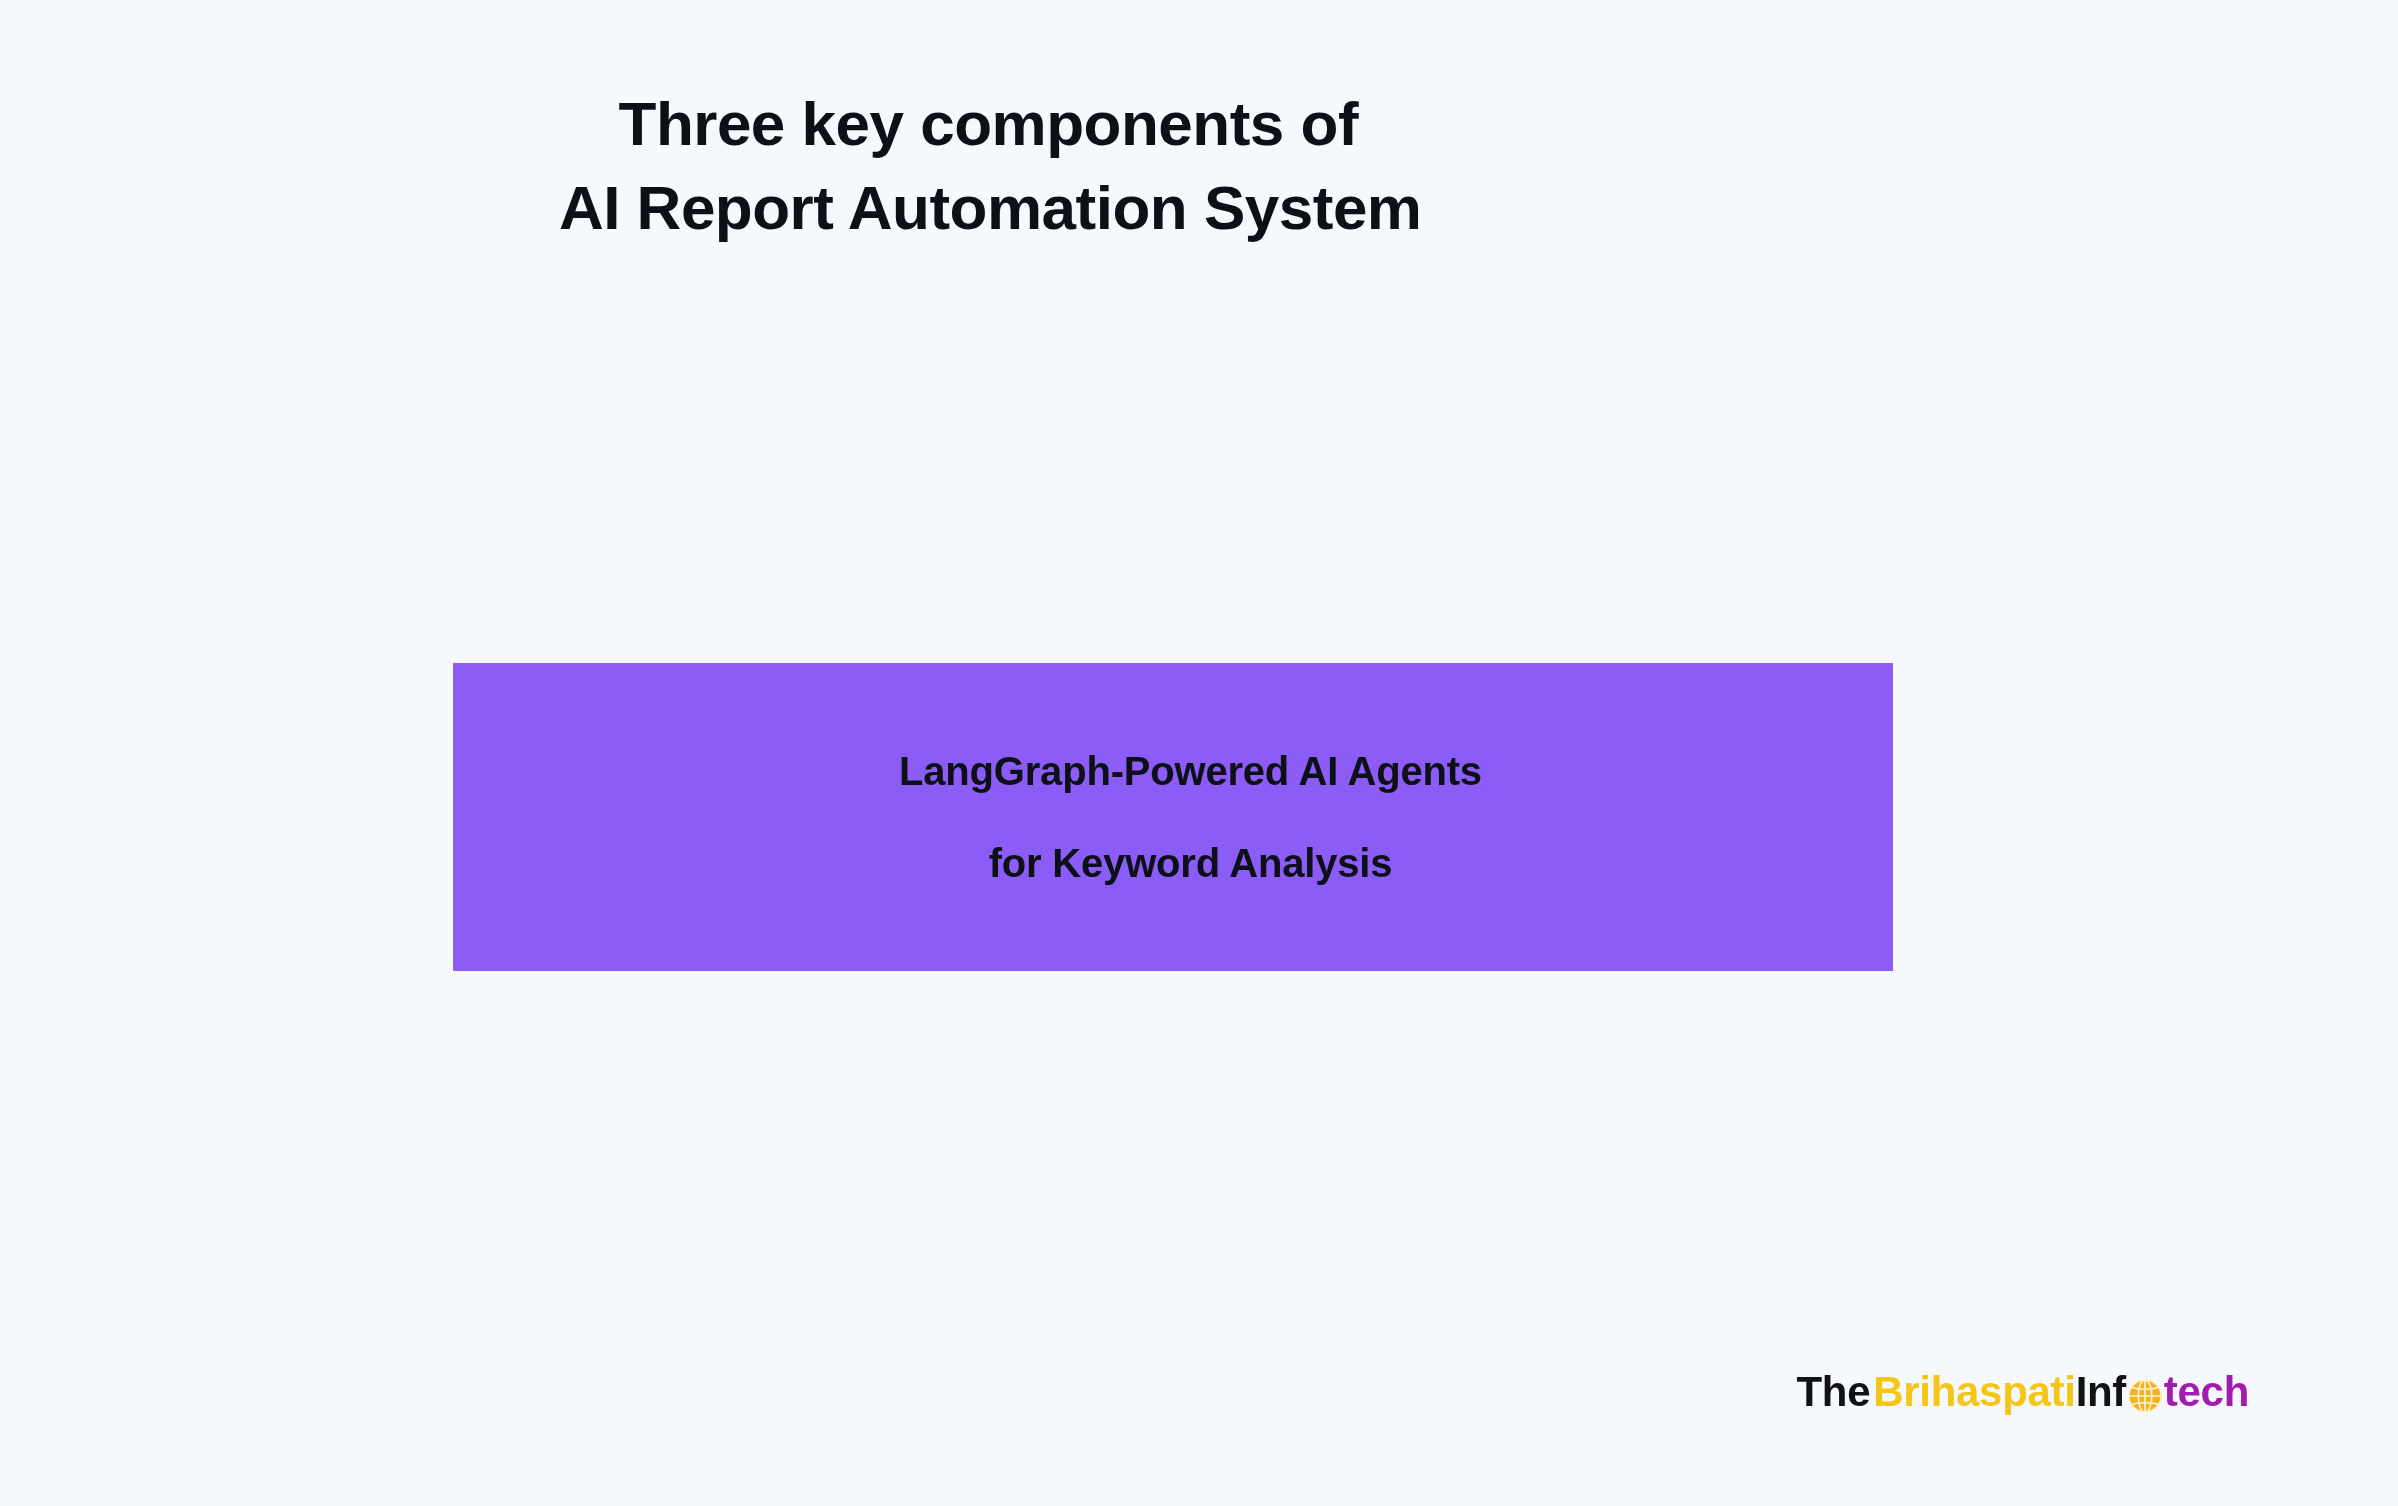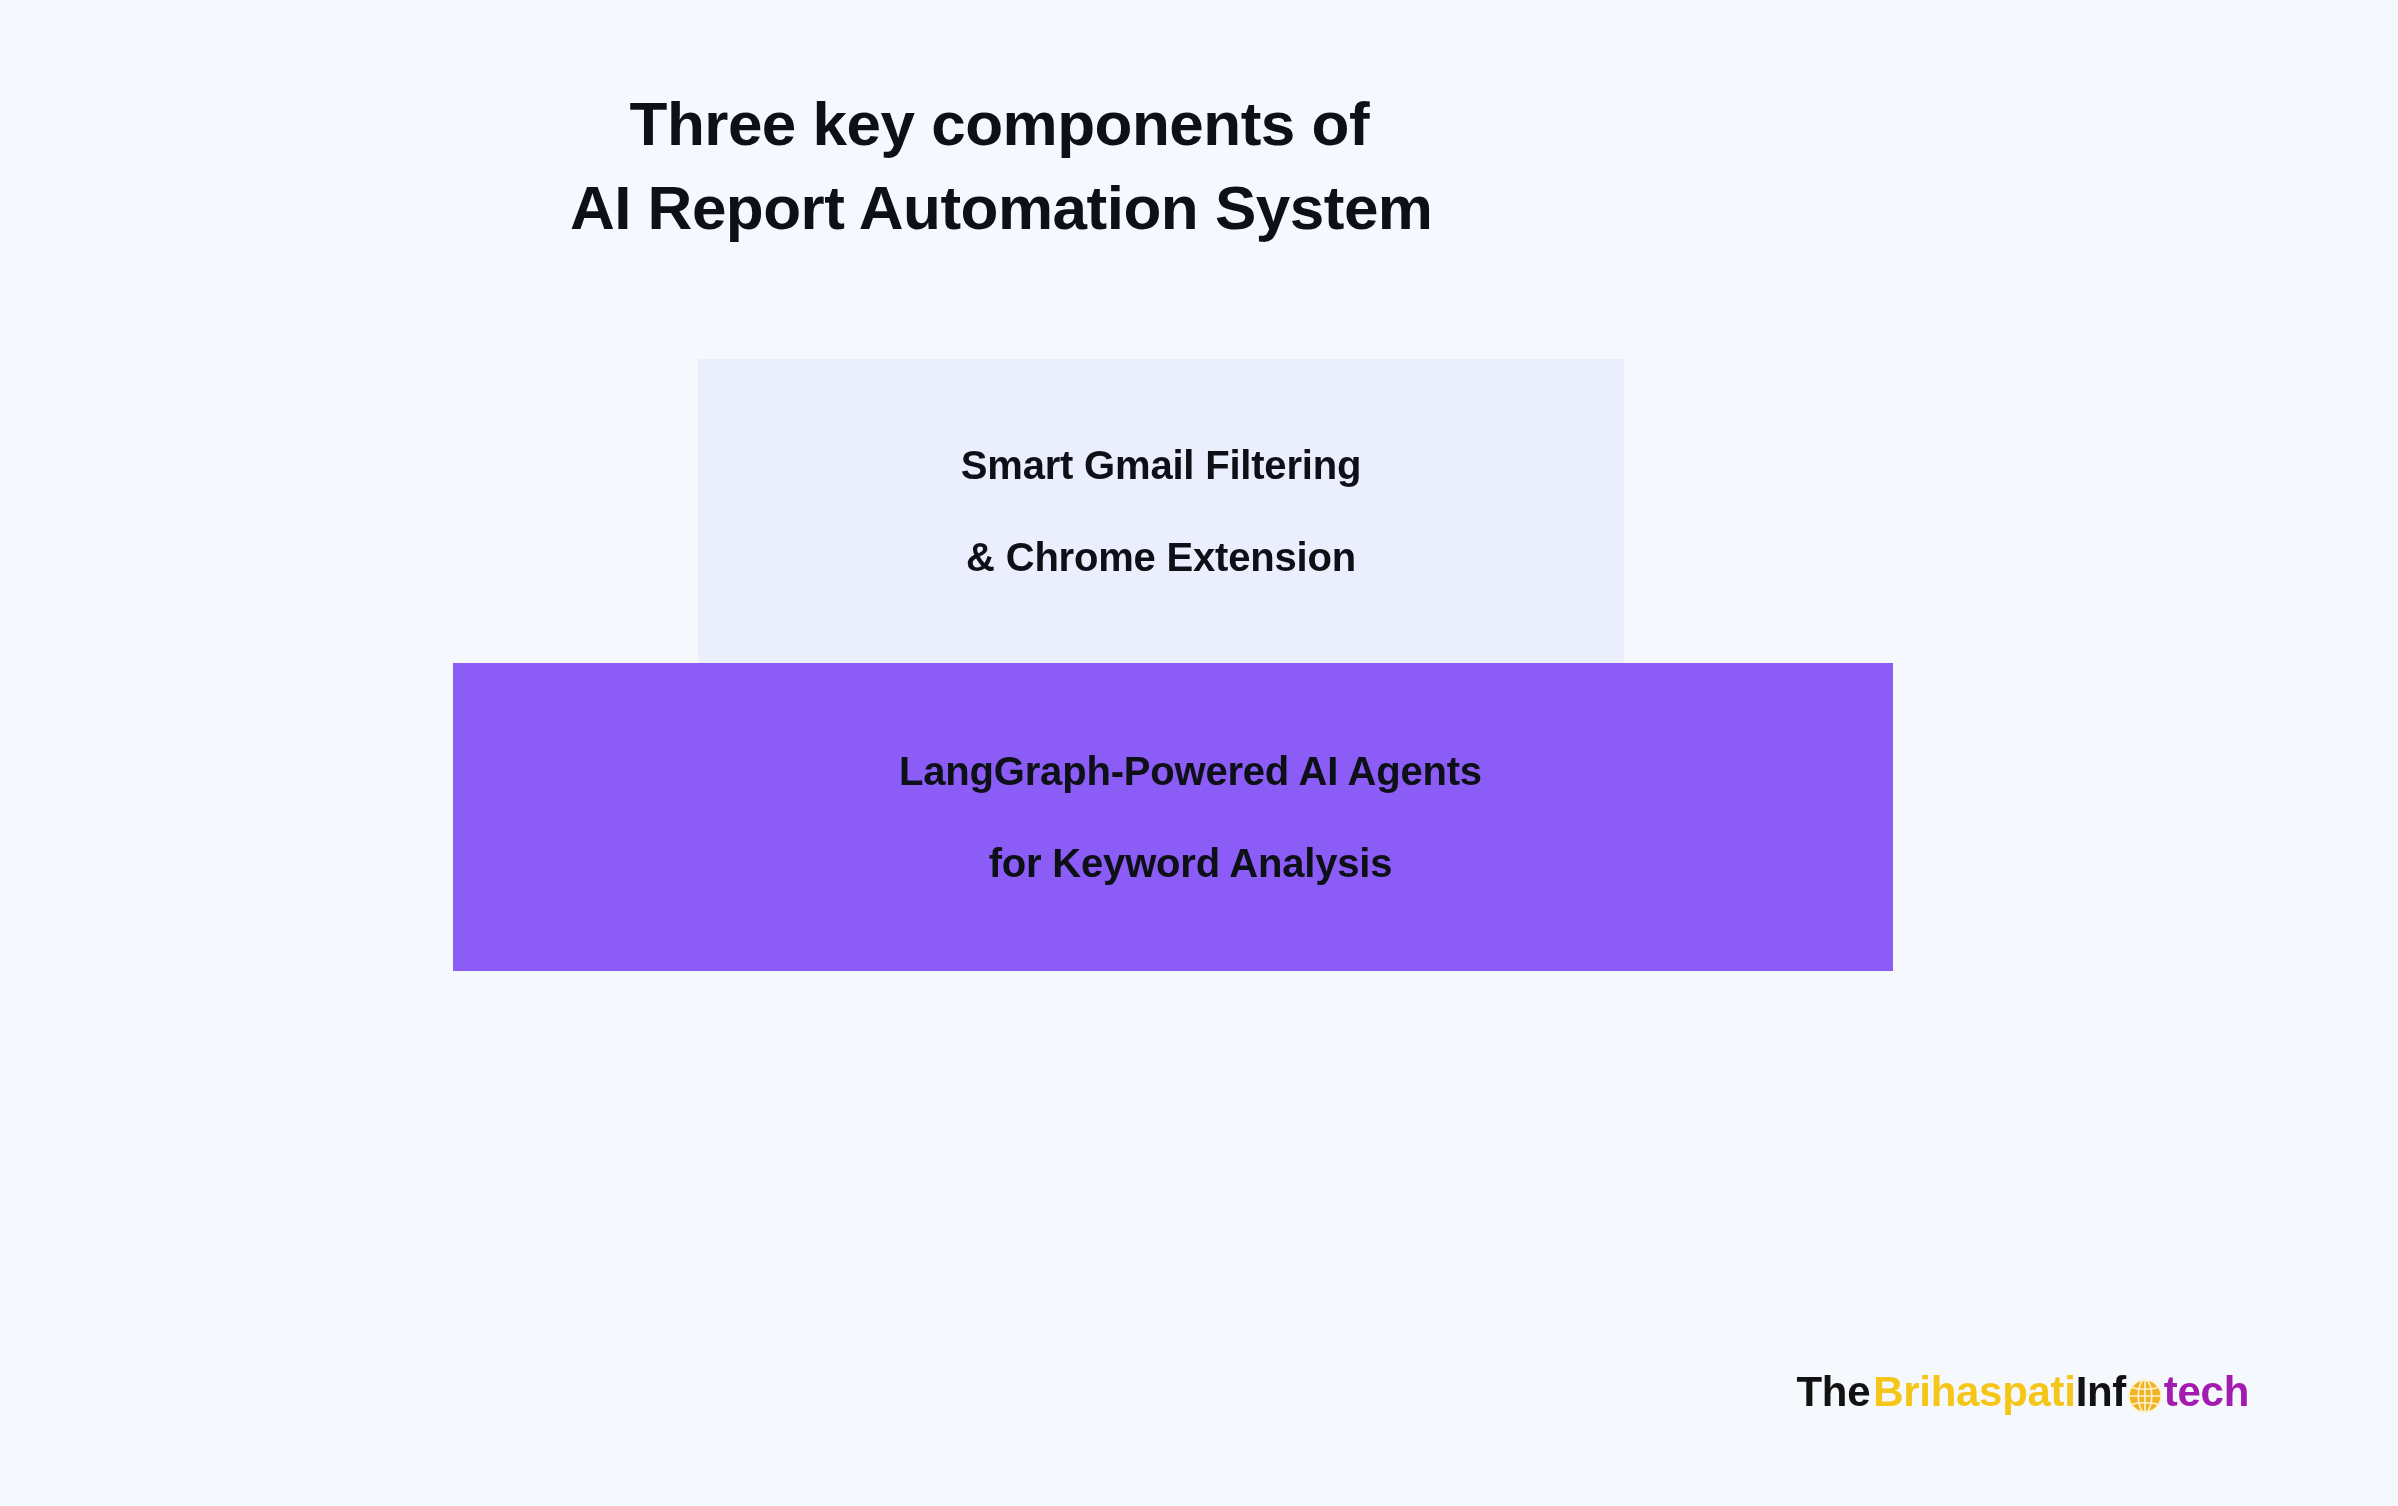--- a/index.html
+++ b/index.html
@@ -24,21 +24,20 @@
     background: #f5f8fc;
   }
 
   
   .title-block {
     position: absolute;
     top: 82px;
     left: 0;
     width: 1971px;
     text-align: center;
-    padding-left: 11px;
   }
   .title-line {
     display: block;
     font-size: 62px;
     font-weight: 700;
     letter-spacing: -0.5px;
     line-height: 1.36;
     color: #0d1117;
     white-space: nowrap;
   }
@@ -131,24 +130,20 @@
 
 <div class="slide">
 
   <div class="title-block">
     <span class="title-line l1">Three key components of</span>
     <span class="title-line l2">AI Report Automation System</span>
   </div>
 
   <div class="pyramid">
 
-    <div class="tier tier-1">
-      <span class="tier-text">Smart Gmail Filtering</span>
-      <span class="tier-text">&amp; Chrome Extension</span>
-    </div>
 
     <div class="tier tier-2">
       <span class="tier-text">LangGraph-Powered AI Agents</span>
       <span class="tier-text">for Keyword Analysis</span>
     </div>
 
 
   </div>
 
   <div class="logo">

